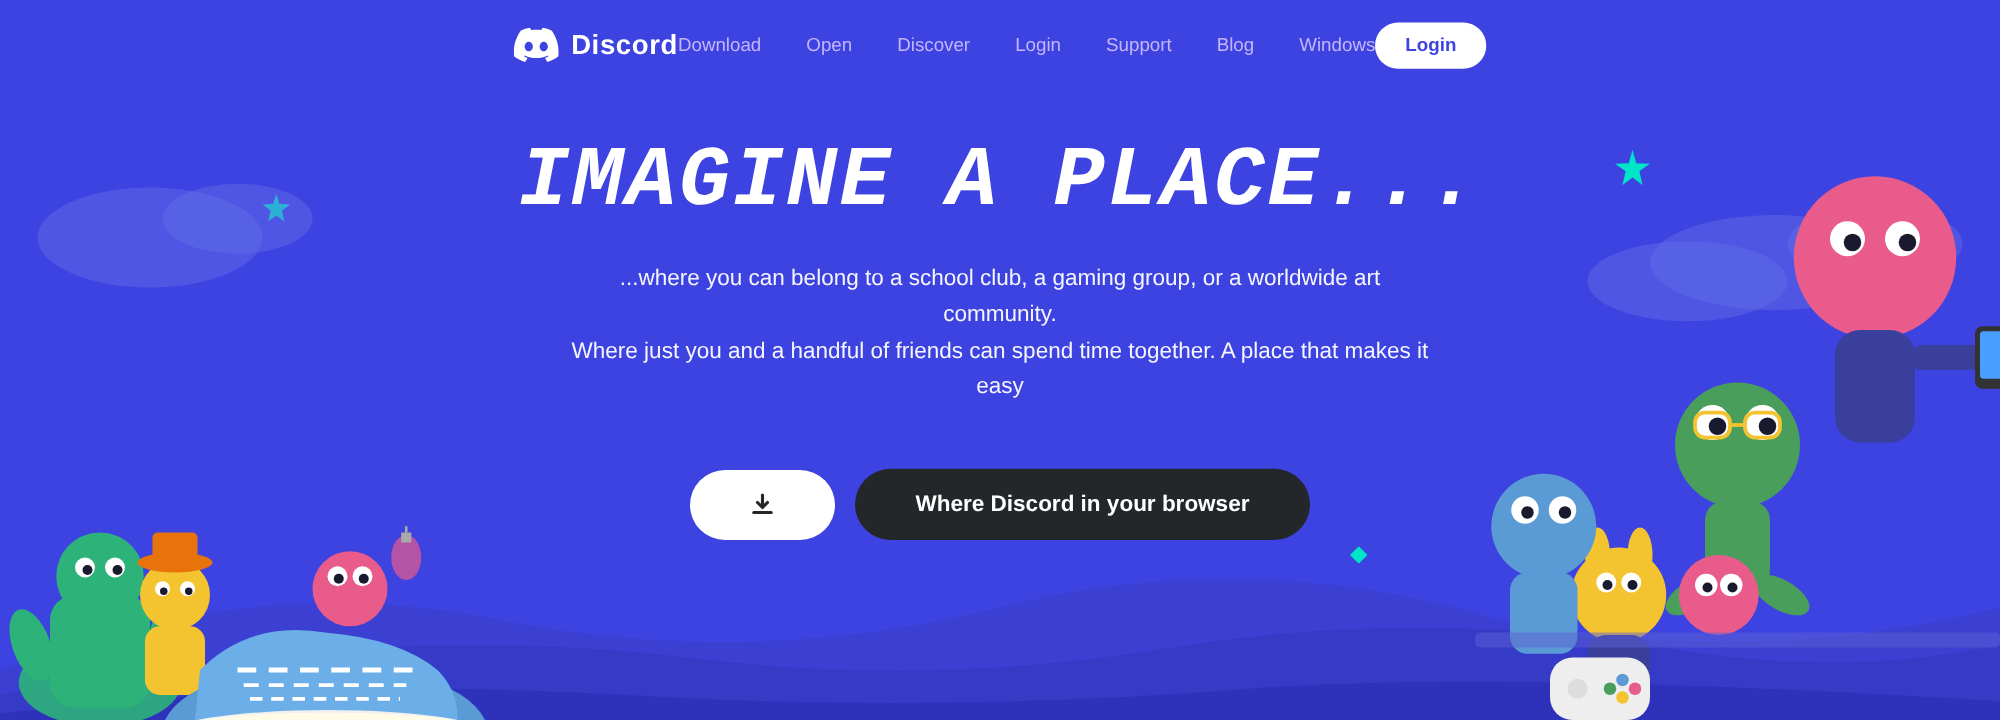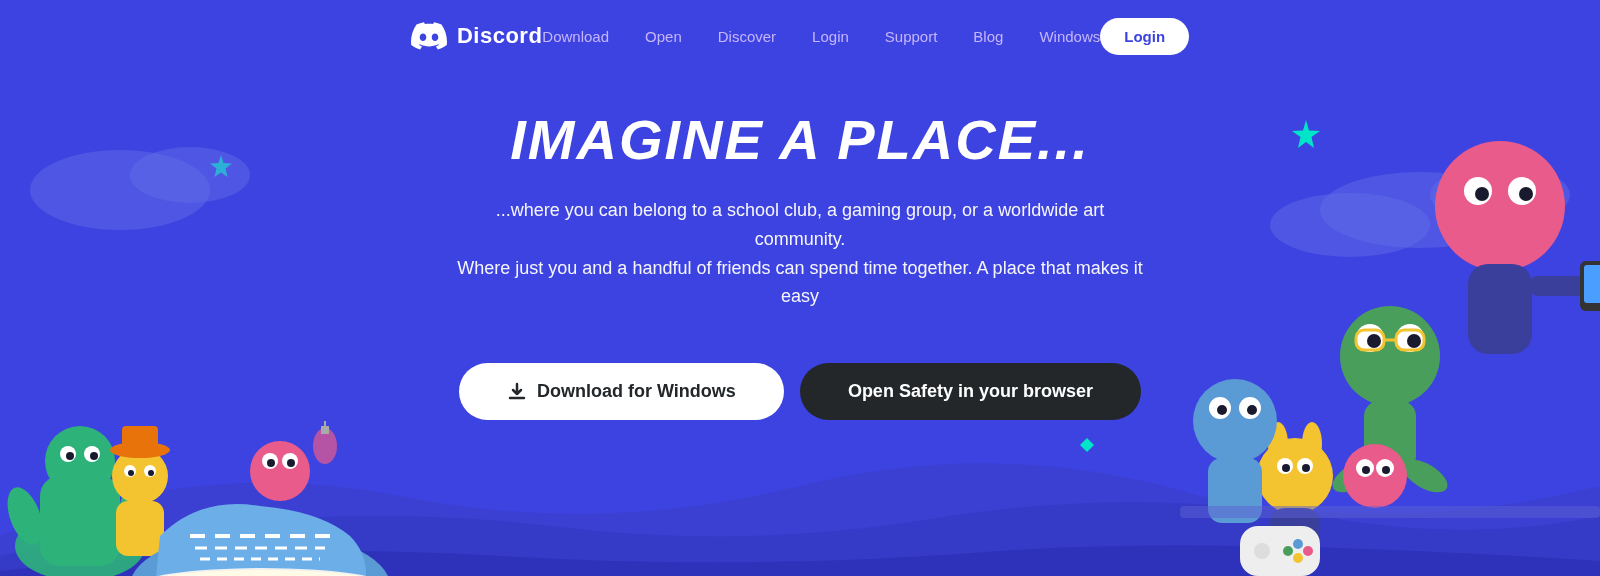--- a/index.html
+++ b/index.html
@@ -90,28 +90,29 @@
       position: relative;
       z-index: 5;
       display: flex;
       flex-direction: column;
       align-items: center;
       text-align: center;
       padding-top: 40px;
     }
 
     .hero-title {
-      font-size: 56px;
+      font-size: 68px;
       font-weight: 900;
       color: white;
       letter-spacing: 2px;
       text-transform: uppercase;
       line-height: 1;
       margin-bottom: 28px;
       font-style: italic;
+      font-family: Liberation Mono, monospace;
     }
 
     .hero-subtitle {
       color: white;
       font-size: 18px;
       line-height: 1.6;
       max-width: 700px;
       margin-bottom: 52px;
       opacity: 0.95;
     }
@@ -413,19 +414,18 @@
     <h1 class="hero-title">IMAGINE A PLACE...</h1>
     <p class="hero-subtitle">
       <span>...where you can belong to a school club, a gaming group, or a worldwide art community.</span><br>
       <span>Where just you and a handful of friends can spend time together. A place that makes it easy</span><br>
     </p>
     <div class="hero-buttons">
       <button class="btn-download">
         <svg class="download-icon-svg" viewBox="0 0 20 20" fill="none" xmlns="http://www.w3.org/2000/svg">
           <path d="M10 2v10M6 8l4 4 4-4M3 16h14" stroke="#23272a" stroke-width="2.5" stroke-linecap="round" stroke-linejoin="round"></path>
         </svg>
-        <span>Download for Windows</span>
       </button>
-      <button class="btn-browser">Open Safety in your browser</button>
+      <button class="btn-browser">Where Discord in your browser</button>
     </div>
   </div>
 
 </div>
 
 </body></html>

